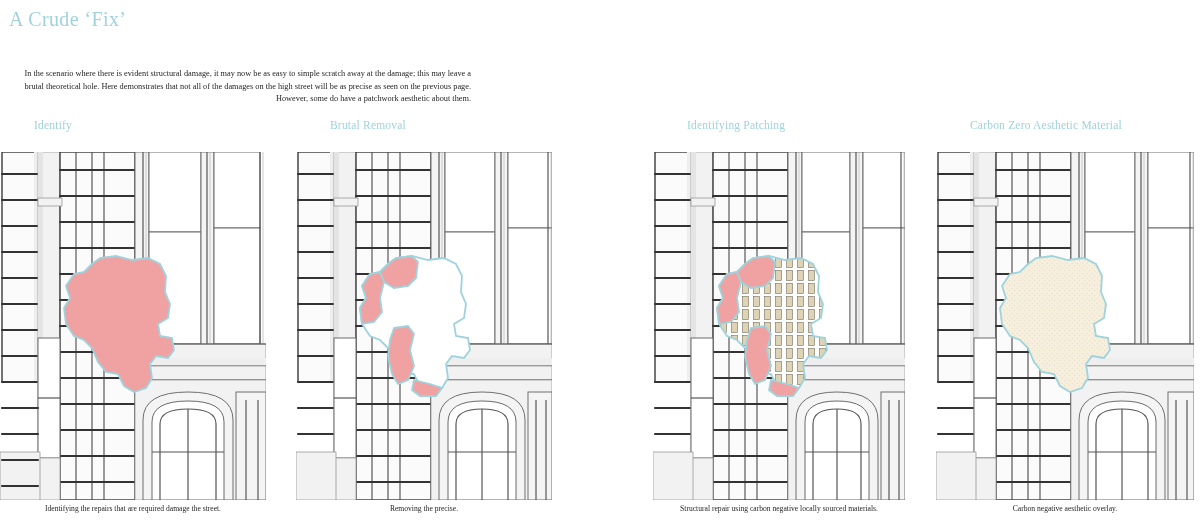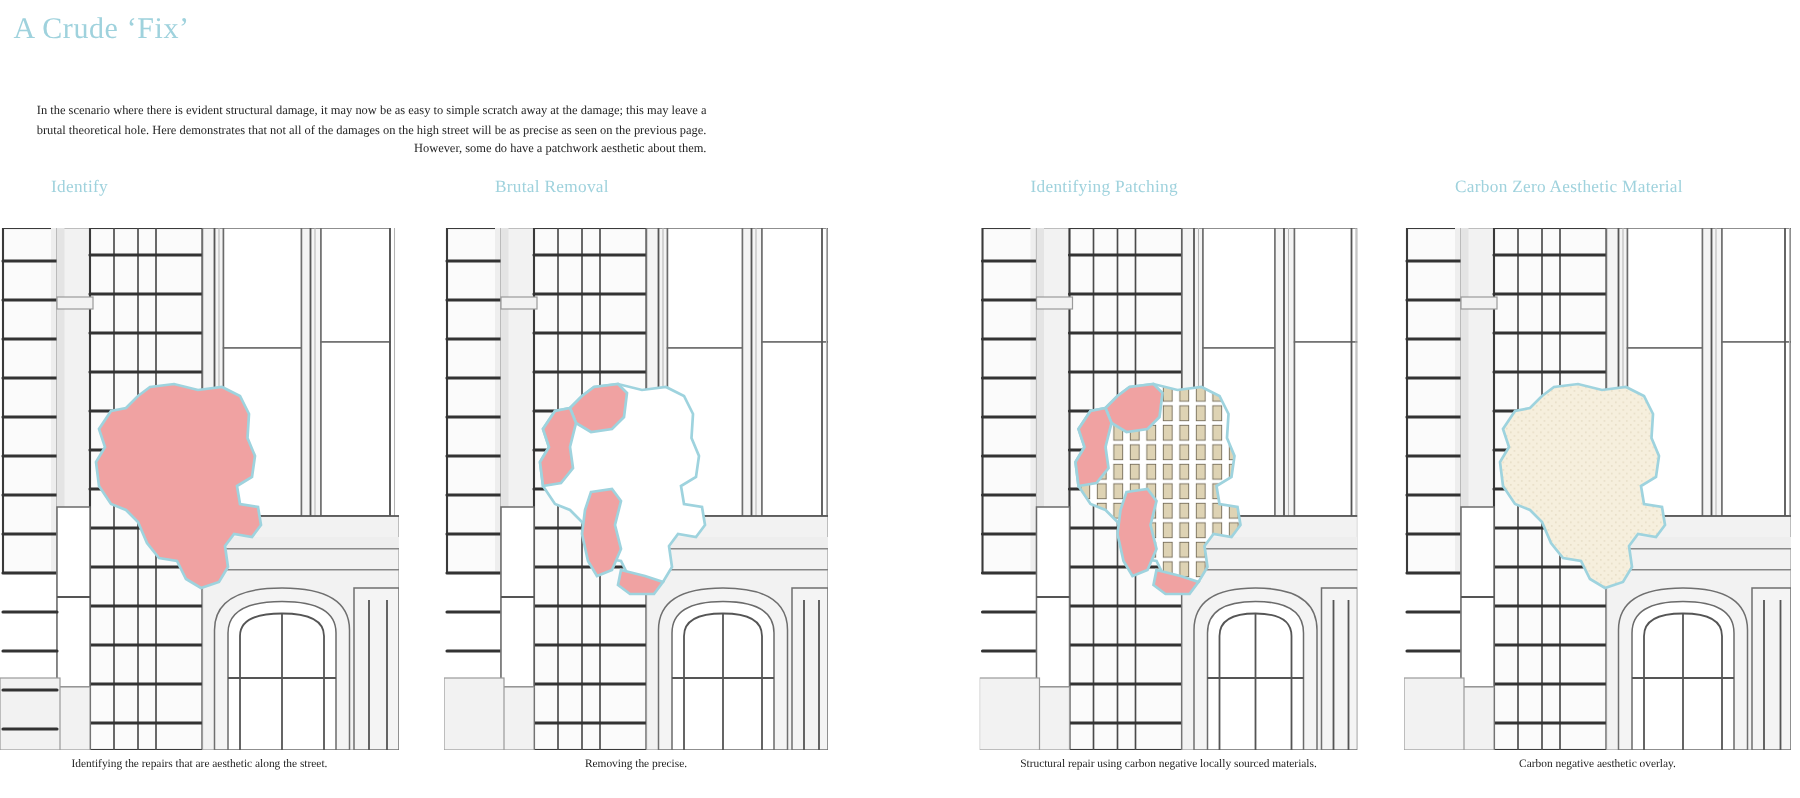--- a/index.html
+++ b/index.html
@@ -210,21 +210,21 @@
               <line x1="2" y1="334" x2="38" y2="334"></line>
             </g>
 
           <path class="blob-damage" d="M92 112 L100 106 L116 104 L132 108 L148 106 L160 112 L166 124 L165 140
                    L170 152 L168 166 L158 172 L160 184 L172 186 L174 198 L168 206 L156 204
                    L150 212 L152 226 L146 236 L134 240 L124 234 L118 222 L106 220 L98 210
                    L92 196 L84 188 L74 184 L66 172 L64 156 L70 146 L66 134 L74 122 L84 120 Z"></path>
         </svg>
       </div>
     </div>
-    <div class="panel-caption">Identifying the repairs that are aesthetic along the street.</div>
+    <div class="panel-caption">Identifying the repairs that are required damage the street.</div>
   </div>
 
   <div class="panel" style="left:296px; width:256px;">
     <div class="panel-heading">Brutal Removal</div>
     <div class="panel-figure">
       <div class="facade">
         <svg viewBox="0 0 256 348" preserveAspectRatio="none">
           <rect x="0" y="0" width="256" height="348" fill="#ffffff"></rect>
           <rect class="stone" x="2" y="0" width="36" height="230"></rect>
           <rect class="shade2" x="34" y="0" width="6" height="230"></rect>

